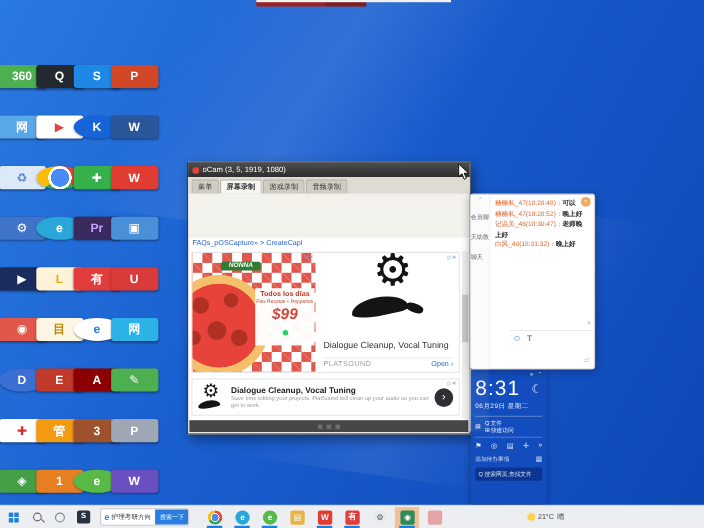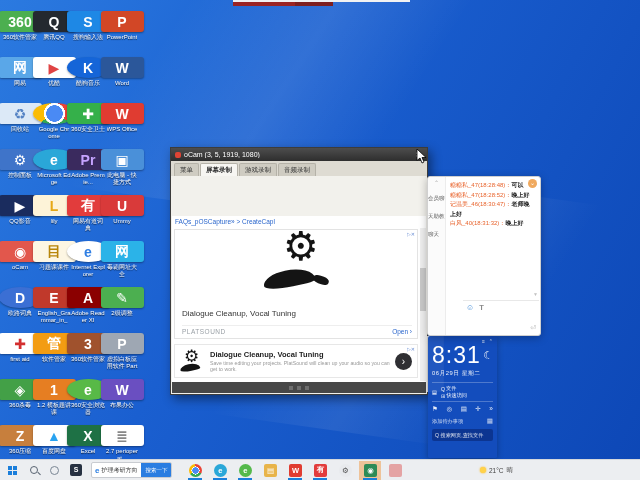--- a/index.html
+++ b/index.html
@@ -15,22 +15,22 @@
     transform:rotate(8deg);}
   
   .strip-white{position:absolute;left:233px;top:0;width:177px;height:2px;background:#f2f2f2;}
   .strip-red{position:absolute;left:233px;top:0;width:100px;height:6px;
     background:linear-gradient(90deg,#9a2424 0 62%,#7e1f1f 62%);}
   
   .icons{position:absolute;left:3px;top:11px;display:grid;
     grid-template-columns:repeat(4,34px);grid-auto-rows:46px;}
   .dcell{width:34px;display:flex;flex-direction:column;align-items:center;cursor:default;}
   .dicon{width:43px;height:21px;border-radius:3px;display:flex;align-items:center;
-    justify-content:center;font-size:14px;font-weight:bold;color:#fff;flex:none;
-    box-shadow:0 1px 2px rgba(0,0,0,.35);}
+    justify-content:center;font-size:11px;font-weight:bold;color:#fff;flex:none;
+    box-shadow:0 1px 2px rgba(0,0,0,.35);margin-top:48px;}
   .dicon.round{border-radius:50%;}
   .dicon.chrome-ball{border-radius:50%;background:
     radial-gradient(circle at 50% 50%,#4a8af4 0 34%,#fff 35% 44%,rgba(0,0,0,0) 45%),
     conic-gradient(#ea4335 0 33%,#34a853 33% 66%,#fbbc05 66% 100%) !important;}
   .dlabel{font-size:6px;color:#fff;text-align:center;line-height:1.18;margin-top:2px;
     max-width:34px;word-break:break-all;max-height:15px;overflow:hidden;
     text-shadow:0 1px 1px rgba(0,0,0,.75);}
   
   .ocam{position:absolute;left:170px;top:147px;width:258px;height:248px;background:#f2f1ec;
     border:1px solid #3c3c3c;box-shadow:3px 4px 10px rgba(0,0,0,.45);box-sizing:border-box;}
@@ -136,21 +136,21 @@
   .enter{position:absolute;right:3px;bottom:2px;font-size:7px;color:#b5b5b5;}
   .chat-tail{position:absolute;left:427px;top:336px;width:17px;height:56px;background:#fff;
     border:1px solid #ddd;border-top:none;box-sizing:border-box;}
   
   .widget{position:absolute;left:428px;top:336px;width:69px;height:122px;
     background:rgba(19,76,188,.94);border-radius:2px;box-shadow:0 2px 6px rgba(0,0,0,.3);
     color:#fff;padding:2px 4px;box-sizing:border-box;}
   .w-head{display:flex;justify-content:flex-end;gap:4px;font-size:5px;color:rgba(255,255,255,.85);}
   .w-head span{cursor:pointer;}
   .w-time-row{display:flex;align-items:center;justify-content:space-between;margin-top:0;}
-  .w-time{font-size:23px;font-weight:normal;letter-spacing:1px;line-height:1;}
+  .w-time{font-size:19px;font-weight:normal;letter-spacing:1px;line-height:1;}
   .w-moon{font-size:11px;color:#fff;cursor:pointer;}
   .w-date{font-size:5.8px;color:rgba(255,255,255,.92);margin-top:2px;letter-spacing:.5px;}
   .w-quick{display:flex;gap:4px;margin-top:4px;font-size:5.2px;color:rgba(255,255,255,.95);
     border-top:1px solid rgba(255,255,255,.25);border-bottom:1px solid rgba(255,255,255,.25);
     padding:2px 0;align-items:center;}
   .wq-item{display:flex;gap:1px;align-items:center;cursor:pointer;white-space:nowrap;}
   .wq-ico{font-size:5.2px;}
   .w-act{display:flex;justify-content:space-between;margin-top:3px;font-size:6.5px;
     color:rgba(255,255,255,.9);}
   .w-act span{cursor:pointer;}
@@ -378,20 +378,31 @@
     <div class="ocam-tabs">
 
     <span class="otab">菜单</span>
         <span class="otab active">屏幕录制</span>
         <span class="otab">游戏录制</span>
         <span class="otab">音频录制</span>
       </div>
     <div class="preview">
       <div class="crumb">FAQs_pOSCapture» &gt; CreateCapl</div>
       <div class="adrow">
+        <div class="pizza">
+          <div class="pie"></div>
+          <div class="nonna">NONNA</div>
+          <div class="pcard">
+            <div class="pc1">Todos los días</div>
+            <div class="pc2">Flex Recetas + Pepperoni</div>
+            <div class="pc3">$99</div>
+            <span class="wadot"></span>
+          </div>
+          <span class="admark">▷✕</span>
+        </div>
         <div class="adright">
           <div class="gearhand">
             <span class="gear">⚙</span>
             <span class="hand"></span>
             <span class="thumb2"></span>
           </div>
           <div class="adr-title">Dialogue Cleanup, Vocal Tuning</div>
           <div class="platrow">
             <span class="plat">PLATSOUND</span>
             <span class="openlink">Open ›</span>

